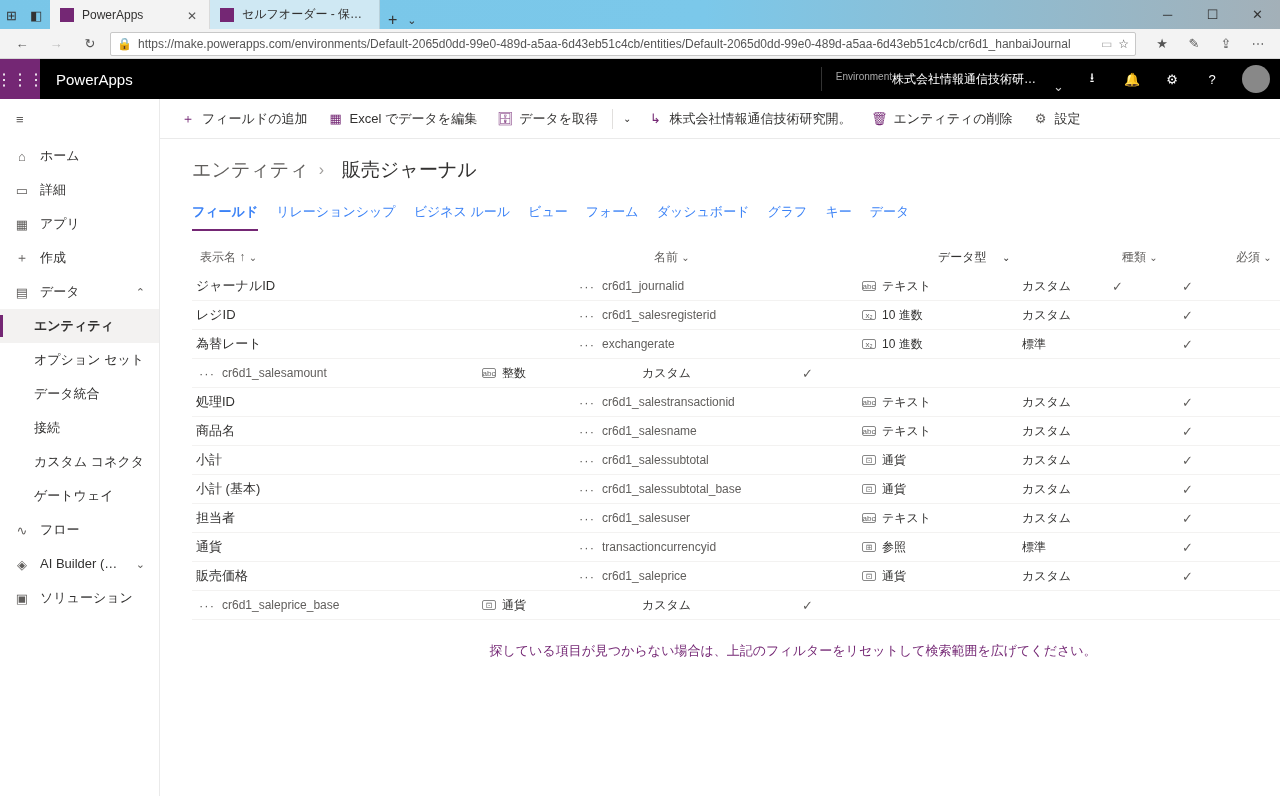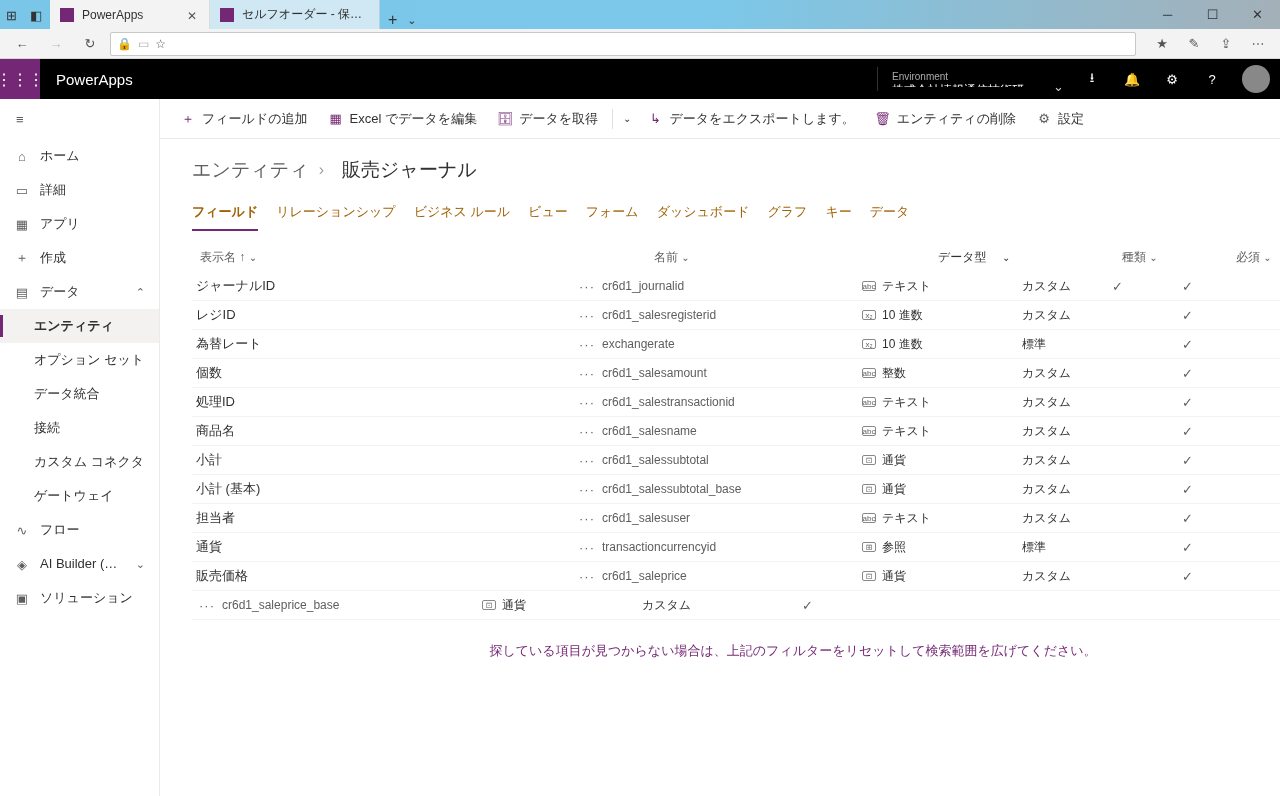--- a/index.html
+++ b/index.html
@@ -29,21 +29,21 @@
 .url-box .url { flex: 1; white-space: nowrap; overflow: hidden; }
 .url-box .reader { color: #aaa; }
 .url-box .star { color: #555; }
 .addressbar .right-icons { display: flex; gap: 4px; padding-left: 6px; }
 .addressbar .right-icons .ic { width: 28px; height: 28px; display:flex; align-items:center; justify-content:center; color:#555;}
 
 
 .app-header { height: 40px; background: #000; color: #fff; display: flex; align-items: center; }
 .waffle { width: 40px; height: 40px; background: #742774; display: flex; align-items: center; justify-content: center; }
 .app-name { padding: 0 16px; font-size: 15px; font-weight: 400; }
-.env { margin-left: auto; border-left: 1px solid #333; height: 24px; padding: 4px 30px 4px 14px; display:flex; flex-direction:column; justify-content:center; position:relative; min-width:180px;}
+.env { margin-left: auto; border-left: 1px solid #333; height: 24px; padding: 4px 30px 4px 14px; display:flex; flex-direction:row; justify-content:center; position:relative; min-width:180px;}
 .env .lbl { font-size: 10px; color: #aaa; }
 .env .val { font-size: 12px; white-space:nowrap; overflow:hidden; text-overflow:ellipsis; max-width:150px;}
 .env .chev { position:absolute; right:8px; top:12px; color:#ccc;}
 .hdr-icons { display:flex; }
 .hdr-icons .ic { width: 40px; height:40px; display:flex; align-items:center; justify-content:center; color:#fff; }
 .hdr-icons .avatar { width:28px; height:28px; border-radius:50%; background:#888; margin:6px 10px;}
 
 
 .main { display:flex; height: calc(796px - 29px - 30px - 40px); }
 .sidebar { width:160px; border-right:1px solid #eaeaea; padding-top:0; }
@@ -66,21 +66,21 @@
 .cmdbar .spacer { flex:1; }
 .cmdbar .search-box { display:flex; align-items:center; gap:6px; color:#605e5c;}
 
 .page-body { padding: 18px 32px; overflow:auto; flex:1;}
 .breadcrumb { display:flex; align-items:center; gap:10px; font-size:19px; margin-bottom:16px;}
 .breadcrumb .root { color:#605e5c; cursor:pointer;}
 .breadcrumb .sep { color:#a19f9d; font-size:16px;}
 .breadcrumb .cur { color:#323130;margin-left:8px; }
 
 .subtabs { display:flex; gap:18px; font-size:13px; border-bottom:0; margin-bottom:12px;}
-.subtabs .st { padding:4px 0 8px 0; cursor:pointer; color:#a16207;}
+.subtabs .st { padding:4px 0 8px 0; cursor:pointer; color:#3b82f6;}
 .subtabs .st.active { border-bottom:2px solid #742774; font-weight:600;}
 
 .grid { width:100%; }
 .grid .ghead { display:flex; padding:6px 4px; font-size:12px; color:#605e5c;gap:24px;}
 .grid .grow { display:flex; align-items:center; height:29px; border-bottom:1px solid #f3f2f1; font-size:13px;}
 .c-name { width:380px; padding-left:4px; display:flex; align-items:center; }
 .c-more { width:30px; text-align:center; color:#605e5c; letter-spacing:1px; cursor:pointer;}
 .c-api { width:260px; color:#605e5c; font-size:12px;}
 .c-type { width:160px; display:flex; align-items:center; gap:6px; color:#323130; font-size:12px;}
 .c-type .tic { width:14px; height:10px; border:1px solid #888; border-radius:2px; font-size:8px; display:flex; align-items:center; justify-content:center; color:#666;}
@@ -119,20 +119,21 @@
     <div class="btn">✕</div>
   </div>
 </div>
 
 <div class="addressbar">
   <div class="navbtn">←</div>
   <div class="navbtn disabled">→</div>
   <div class="navbtn">↻</div>
   <div class="url-box">
     <span class="lock">🔒</span>
+    <span class="url">https://make.powerapps.com/environments/Default-2065d0dd-99e0-489d-a5aa-6d43eb51c4cb/entities/Default-2065d0dd-99e0-489d-a5aa-6d43eb51c4cb/cr6d1_hanbaiJournal</span>
     <span class="reader">▭</span>
     <span class="star">☆</span>
   </div>
   <div class="right-icons">
     <div class="ic">★</div>
     <div class="ic">✎</div>
     <div class="ic">⇪</div>
     <div class="ic">⋯</div>
   </div>
 </div>
@@ -228,21 +229,21 @@
       <div class="cmd">
           <span class="ic" style="color:#742774;">🗄</span>
           <span>データを取得</span>
         </div>
       <div class="sep"></div>
       <div class="cmd" style="padding:0 4px;">
           <span style="font-size:10px;">⌄</span>
         </div>
       <div class="cmd">
           <span class="ic" style="color:#742774;">↳</span>
-          <span>データをエクスポートします。</span>
+          <span>株式会社情報通信技術研究開。</span>
         </div>
       <div class="cmd">
           <span class="ic" style="color:#742774;">🗑</span>
           <span>エンティティの削除</span>
         </div>
       <div class="cmd">
           <span class="ic">⚙</span>
           <span>設定</span>
         </div>
       <div class="spacer"></div>
@@ -317,21 +318,20 @@
               <div class="c-api">exchangerate</div>
               <div class="c-type">
                 <span class="tic">x₂</span>
                 <span>10 進数</span>
               </div>
               <div class="c-cat">標準</div>
               <div class="c-req check"></div>
               <div class="c-search check">✓</div>
             </div>
             <div class="grow">
-              <div class="c-name">個数</div>
               <div class="c-more">···</div>
               <div class="c-api">cr6d1_salesamount</div>
               <div class="c-type">
                 <span class="tic">abc</span>
                 <span>整数</span>
               </div>
               <div class="c-cat">カスタム</div>
               <div class="c-req check"></div>
               <div class="c-search check">✓</div>
             </div>

